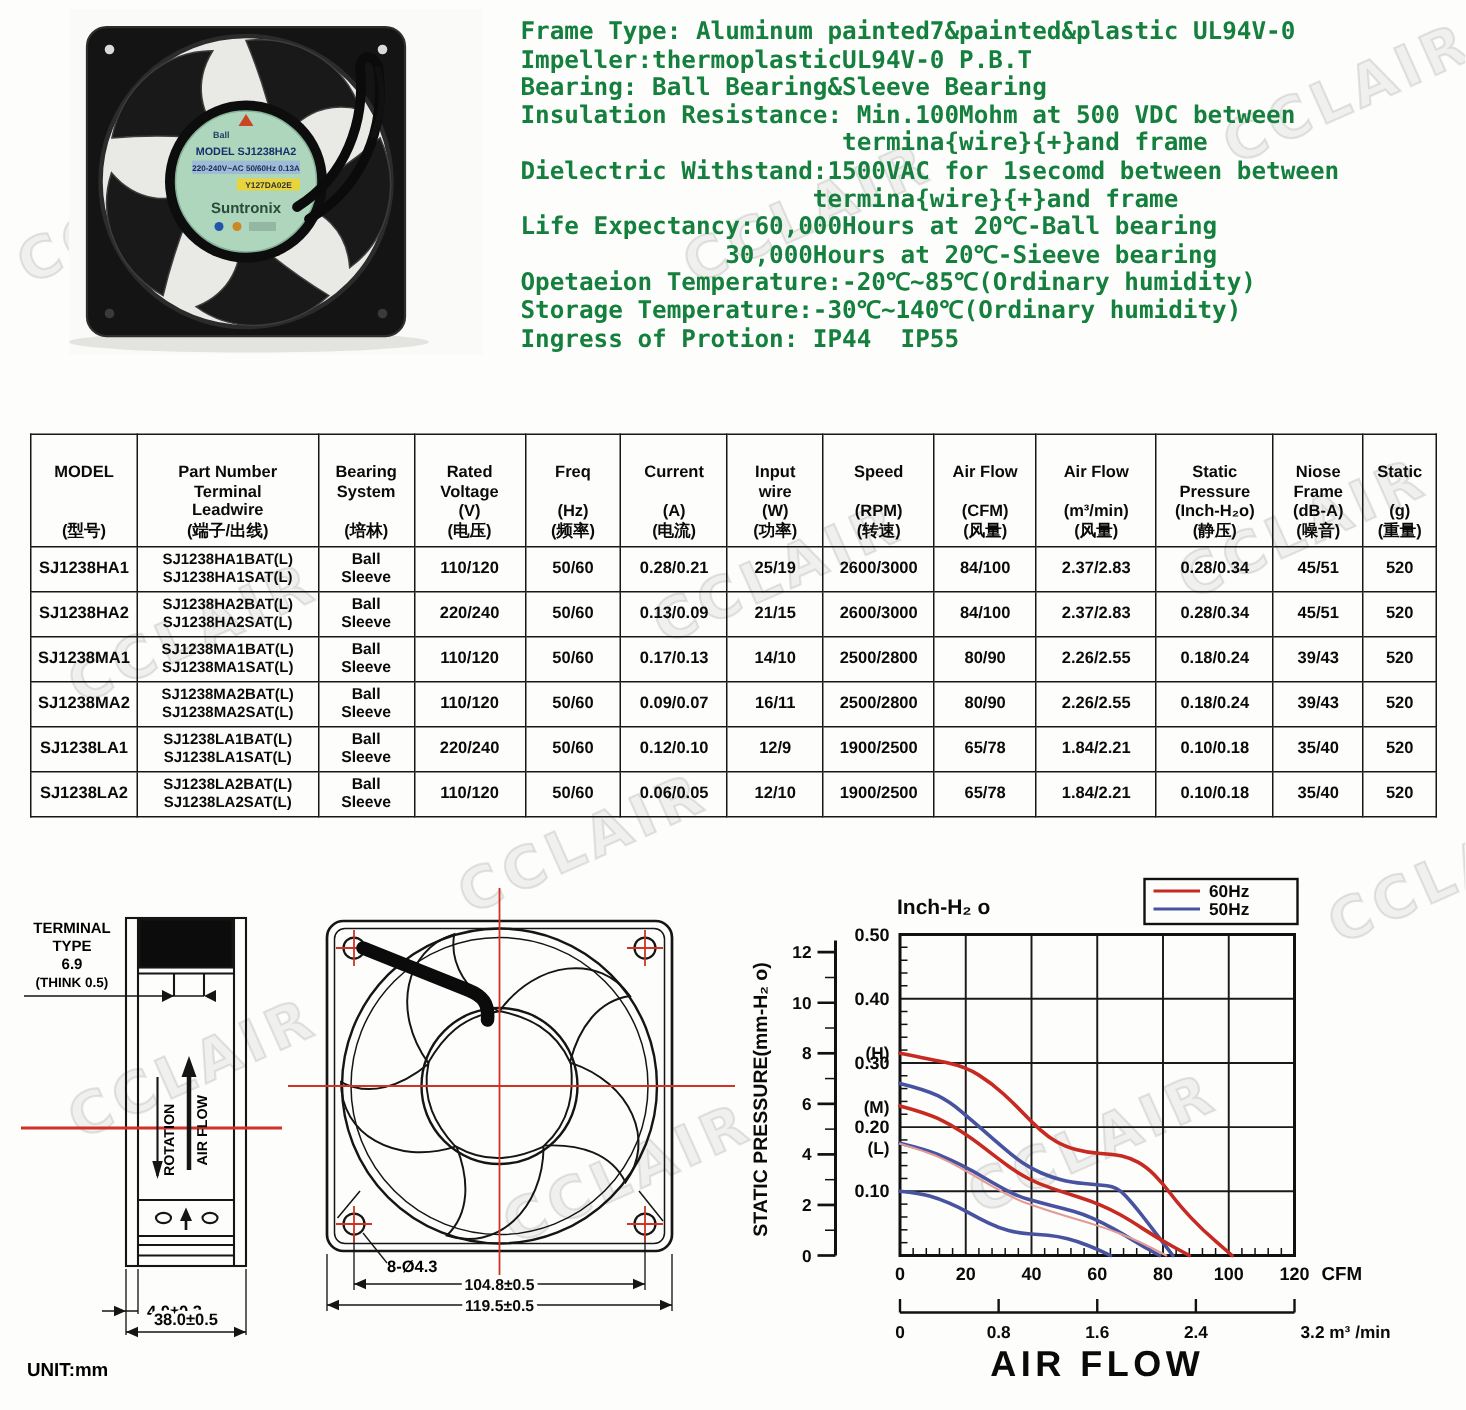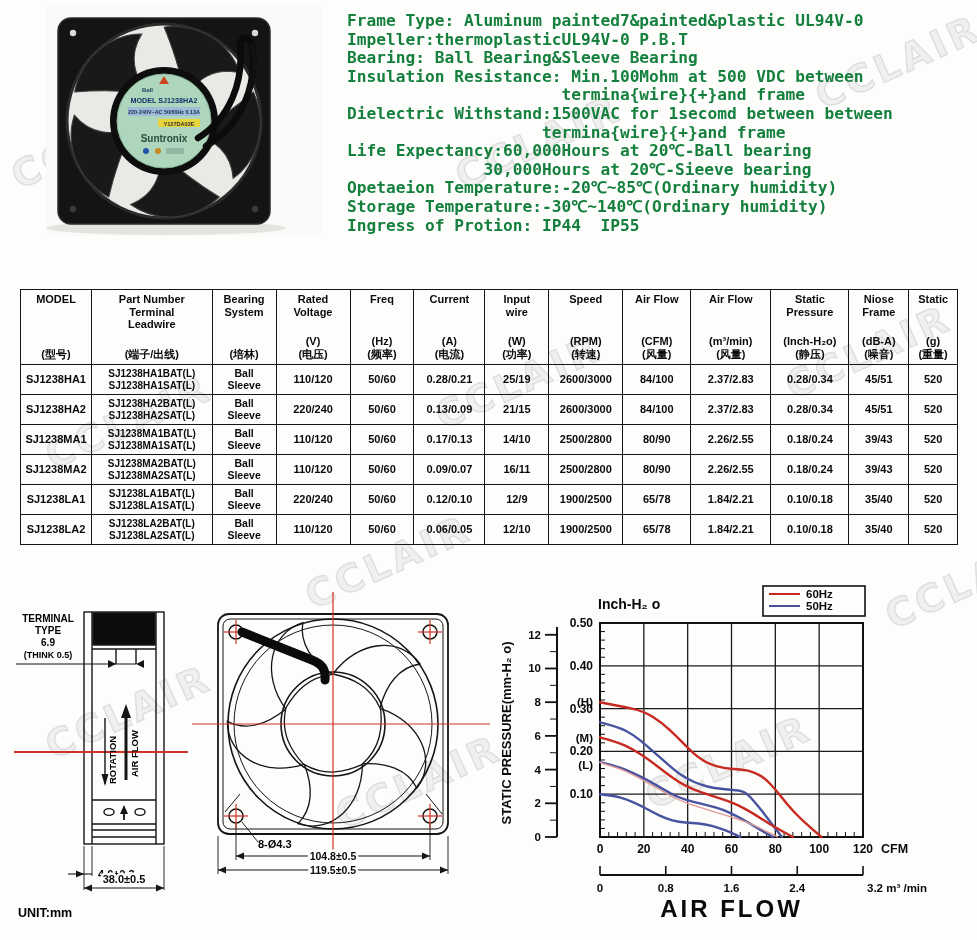--- a/index.html
+++ b/index.html
@@ -13,21 +13,21 @@
   #spec-block{position:absolute;left:347px;top:12px;width:625px;
       font-family:"DejaVu Sans Mono", monospace;font-weight:bold;font-size:16.2px;
       line-height:18.6px;white-space:pre;color:#15803d;}
   
   #spec-table{position:absolute;left:20px;top:289px;width:938px;border-collapse:collapse;
       table-layout:fixed;font-size:11px;font-weight:bold;}
   #spec-table th,#spec-table td{border:1.4px solid #161616;text-align:center;vertical-align:middle;
       padding:1px 1px;overflow:hidden;}
   #spec-table th{height:72px;vertical-align:top;font-weight:bold;}
   #spec-table .hwrap{display:flex;flex-direction:column;justify-content:space-between;height:72px;}
-  #spec-table .en{white-space:pre-line;line-height:12.5px;padding-top:2px;}
+  #spec-table .en{white-space:pre-line;line-height:12.5px;padding-top:18px;}
   #spec-table .sub{white-space:pre-line;line-height:13px;padding-bottom:2px;}
   #spec-table td{height:27px;line-height:13px;}
   #spec-table .pn{font-size:10px;line-height:11.5px;}
   #spec-table .bearing{white-space:pre-line;font-size:10.5px;line-height:11.5px;text-align:center;}
   svg text{font-family:"Liberation Sans", sans-serif;}
   .dwg{position:absolute;}
 </style>
 </head>
 <body>
 

